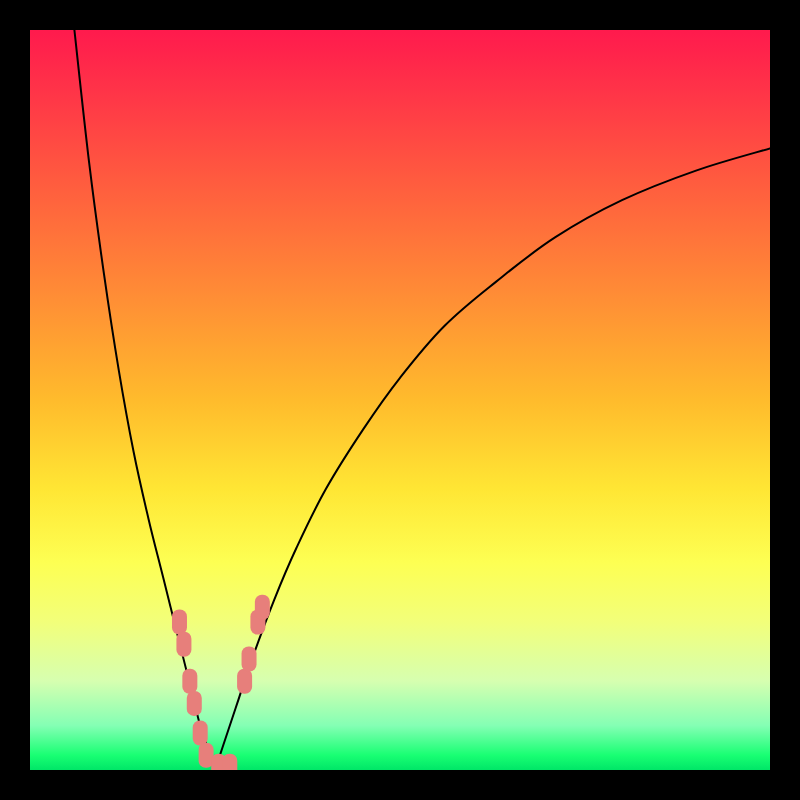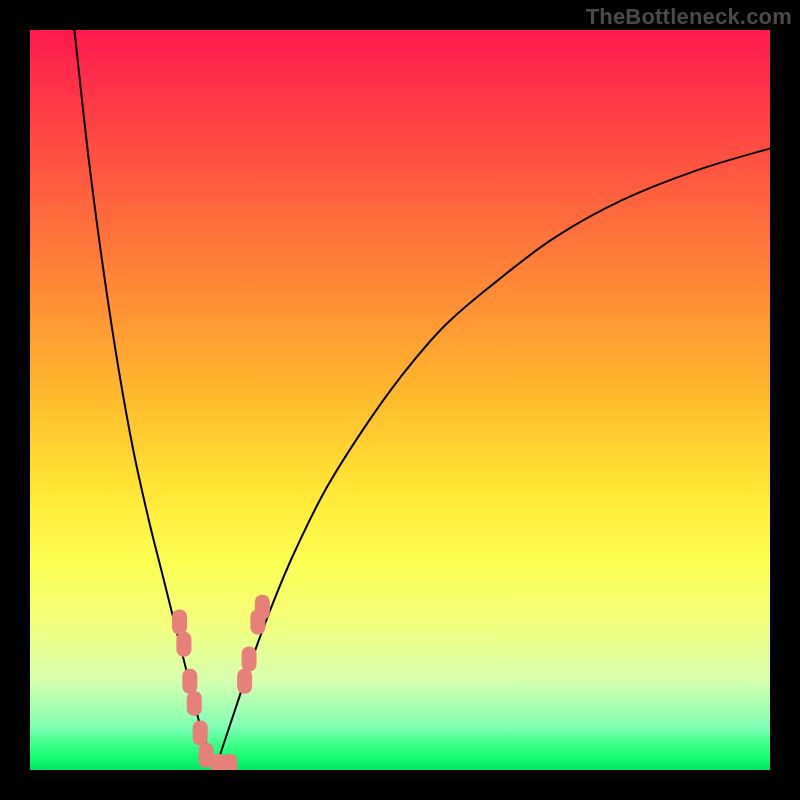--- a/index.html
+++ b/index.html
@@ -96,14 +96,13 @@
           <rect x="168.62" y="712.7" width="15" height="25" rx="7" ry="7" class="marker"></rect>
           <rect x="181.20000000000002" y="723.8" width="15" height="25" rx="7" ry="7" class="marker"></rect>
           <rect x="192.3" y="723.8" width="15" height="25" rx="7" ry="7" class="marker"></rect>
           <rect x="207.1" y="638.7" width="15" height="25" rx="7" ry="7" class="marker"></rect>
           <rect x="211.54000000000002" y="616.5" width="15" height="25" rx="7" ry="7" class="marker"></rect>
           <rect x="220.42" y="579.5" width="15" height="25" rx="7" ry="7" class="marker"></rect>
           <rect x="224.86" y="564.7" width="15" height="25" rx="7" ry="7" class="marker"></rect>
         </g>
     </svg>
   </div>
-  <div class="watermark">TheBottleneck.com</div>
 </div>
 
 </body></html>

